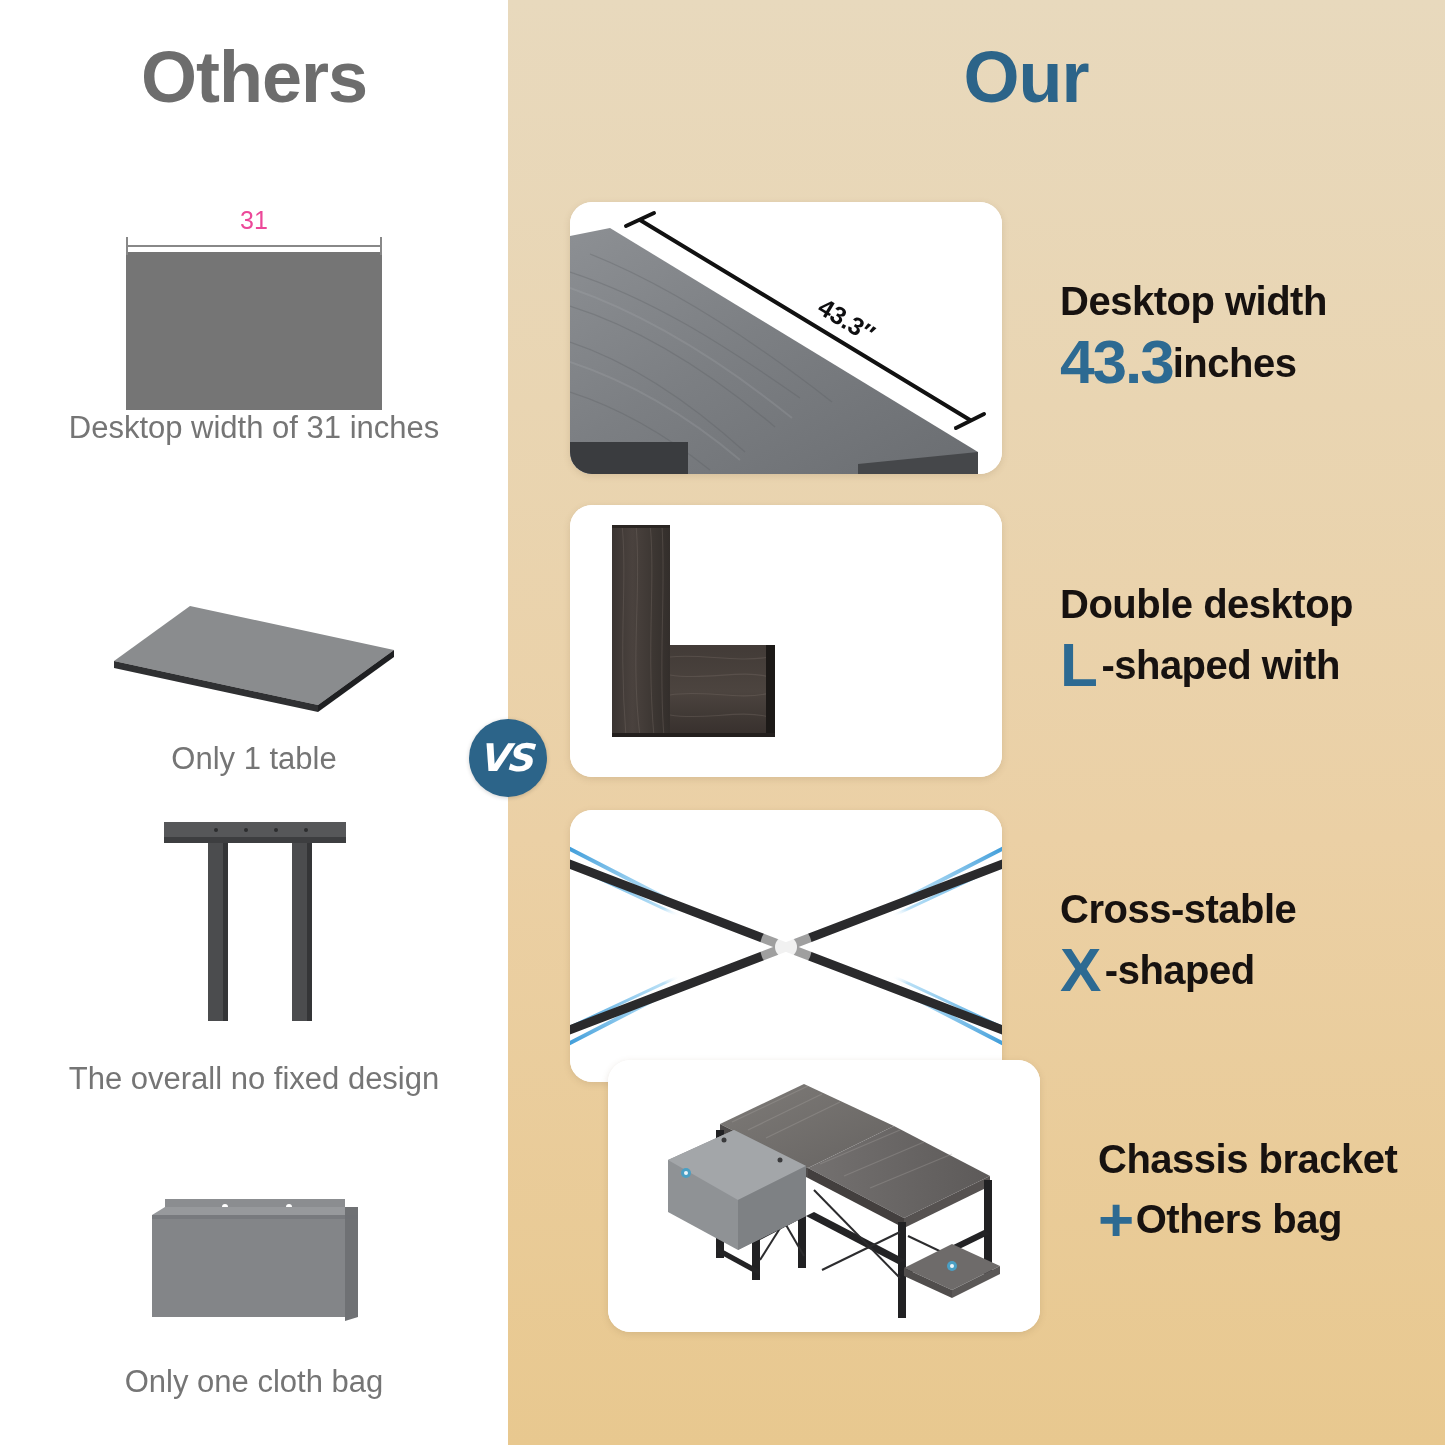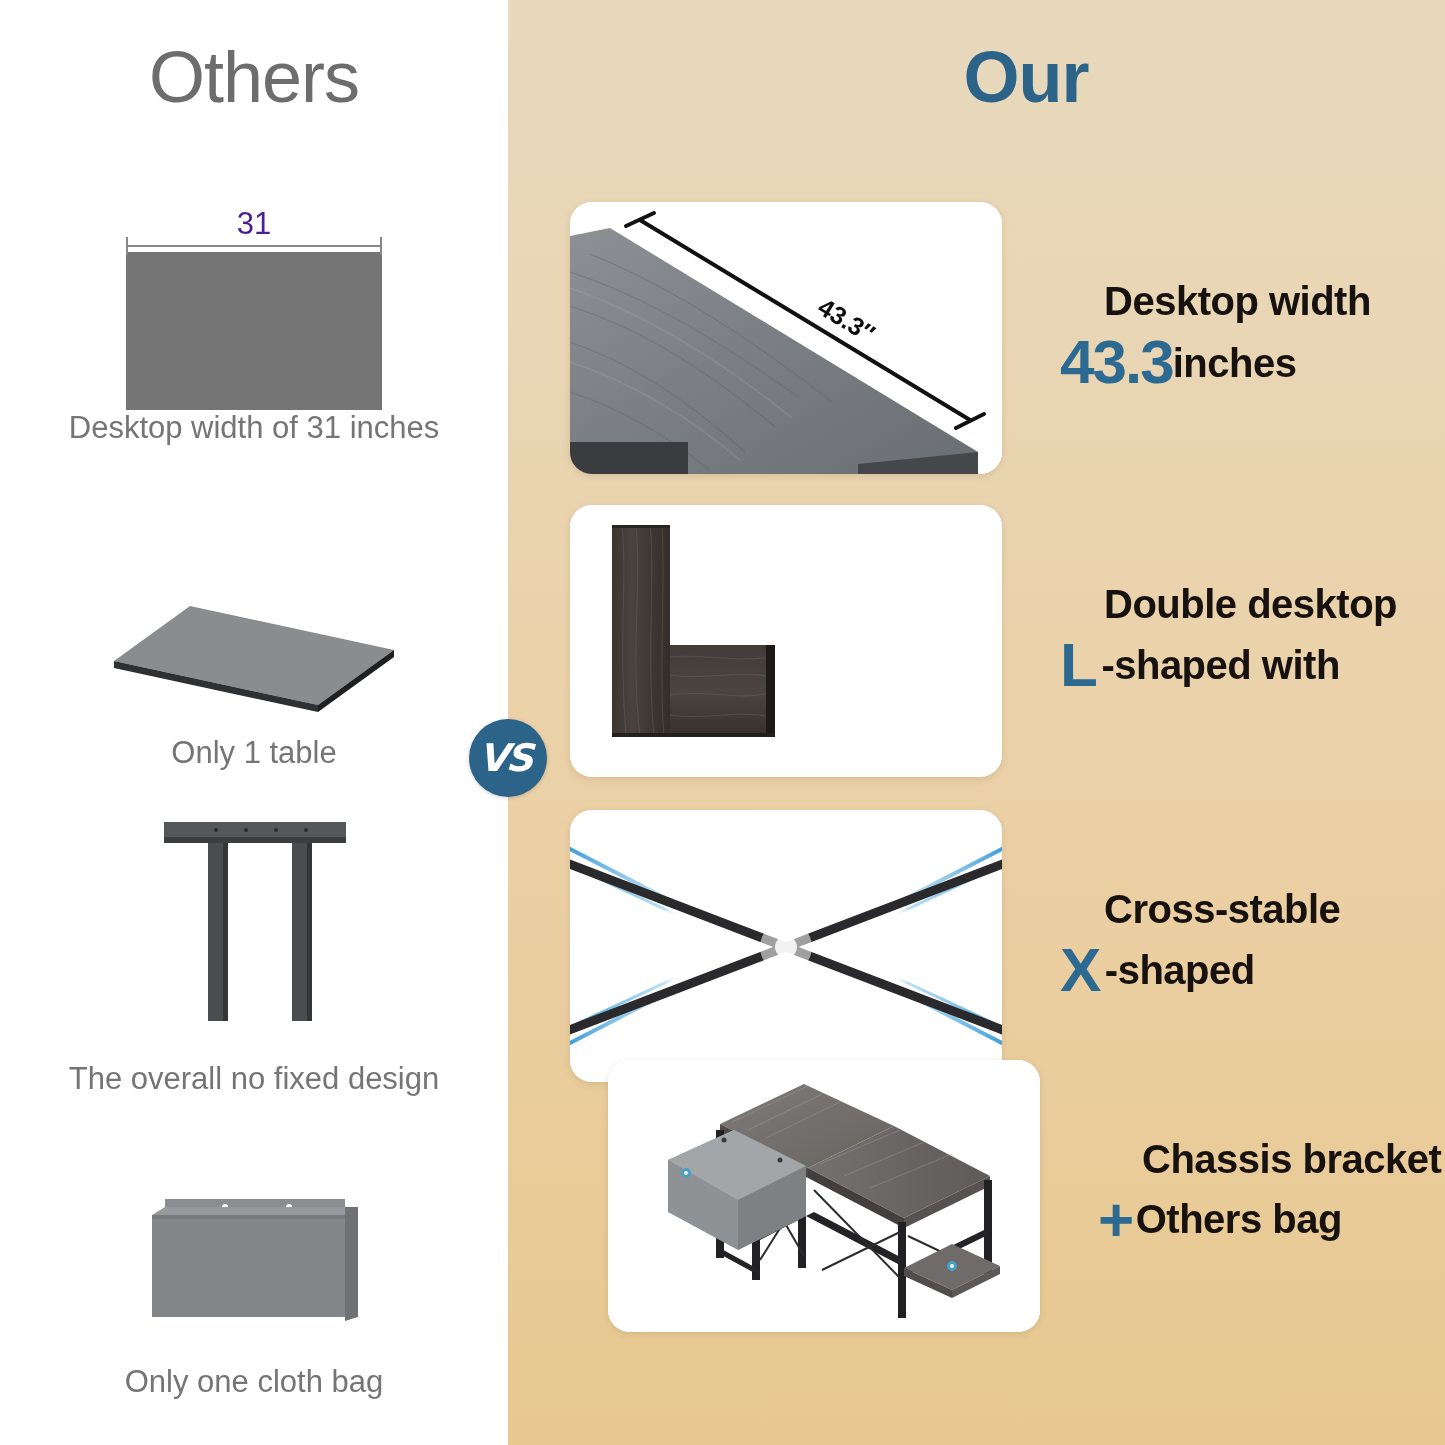--- a/index.html
+++ b/index.html
@@ -12,33 +12,33 @@
   .stage{position:relative;width:1445px;height:1445px;overflow:hidden;background:#fff;}
 
   
   .left-pane{
     position:absolute;left:0;top:0;width:508px;height:1445px;
     background:#ffffff;
   }
   .left-title{
     position:absolute;left:0;top:36px;width:508px;
     text-align:center;
-    font-size:72px;font-weight:normal;color:#6d6d6d;
+    font-size:72px;font-weight:bold;color:#6d6d6d;
     letter-spacing:-1px;
   }
   .left-block{position:absolute;width:508px;text-align:center;}
   .left-caption{
     font-size:31px;color:#757575;white-space:nowrap;
   }
 
   
   .dim-wrap{position:relative;width:256px;height:40px;margin:0 auto;}
   .dim-value{
     position:absolute;left:0;top:-6px;width:256px;
-    font-size:31px;color:#4c1d95;
+    font-size:25px;color:#ec4899;
   }
   .dim-line{
     position:absolute;left:0;top:33px;width:256px;height:2px;background:#888;
   }
   .dim-tick{position:absolute;top:25px;width:2px;height:18px;background:#888;}
   .dim-tick.l{left:0;}
   .dim-tick.r{right:0;}
 
   .gray-rect{
     width:256px;height:158px;background:#757575;margin:0 auto;
@@ -71,21 +71,21 @@
     width:432px;background:#ffffff;border-radius:22px;
     box-shadow:0 2px 7px rgba(120,95,60,0.18);
     position:relative;overflow:hidden;flex:none;
     margin-left:62px;
   }
   .card-inner{position:absolute;inset:0;}
   .row-text{
     margin-left:58px;color:#171210;
     line-height:1.07;
   }
-  .rt-1{font-size:40px;font-weight:bold;white-space:nowrap;letter-spacing:-0.5px;margin-left:44px;}
+  .rt-1{font-size:40px;font-weight:bold;white-space:nowrap;letter-spacing:-0.5px;}
   .rt-2{font-size:40px;font-weight:bold;white-space:nowrap;letter-spacing:-0.5px;margin-top:6px;}
   .big-num{
     color:#2d6a92;font-size:62px;font-weight:bold;letter-spacing:-2px;
     vertical-align:-6px;
   }
   .big-letter{
     color:#2d6a92;font-size:62px;font-weight:bold;
     vertical-align:-7px;padding-right:4px;
   }
   .plus-mark{
@@ -128,21 +128,21 @@
     </div>
 
     <div class="left-block" style="top:598px;">
       <div class="slab-wrap">
         <svg width="320" height="115" viewBox="0 0 320 115">
           <polygon points="96,8 300,52 224,107 20,63" fill="#8a8c8e"></polygon>
           <polygon points="20,63 224,107 224,114 20,70" fill="#2f3032"></polygon>
           <polygon points="224,107 300,52 300,59 224,114" fill="#1f2022"></polygon>
         </svg>
       </div>
-      <div class="left-caption" style="margin-top:22px;">Only 1 table</div>
+      <div class="left-caption" style="margin-top:28px;">Only 1 table</div>
     </div>
 
     <div class="left-block" style="top:818px;">
       <div class="frame-wrap">
         <svg width="200" height="215" viewBox="0 0 200 215">
           <rect x="10" y="4" width="182" height="15" fill="#565759"></rect>
           <rect x="10" y="19" width="182" height="6" fill="#3d3e40"></rect>
           <circle cx="62" cy="12" r="2" fill="#2c2d2f"></circle>
           <circle cx="92" cy="12" r="2" fill="#2c2d2f"></circle>
           <circle cx="122" cy="12" r="2" fill="#2c2d2f"></circle>

